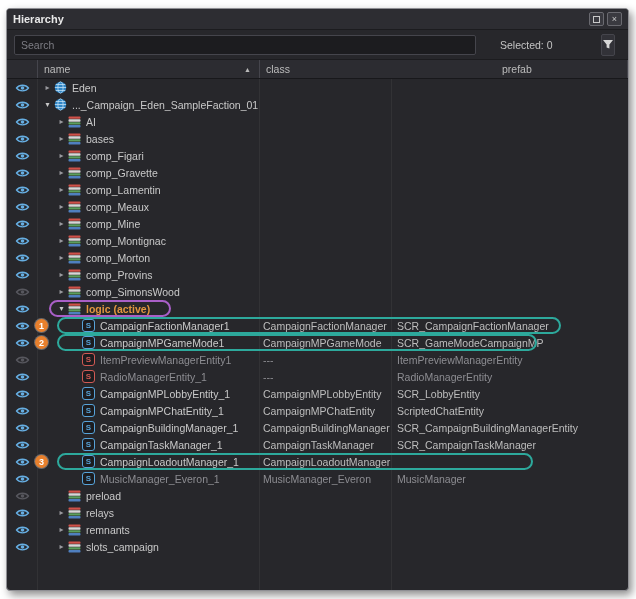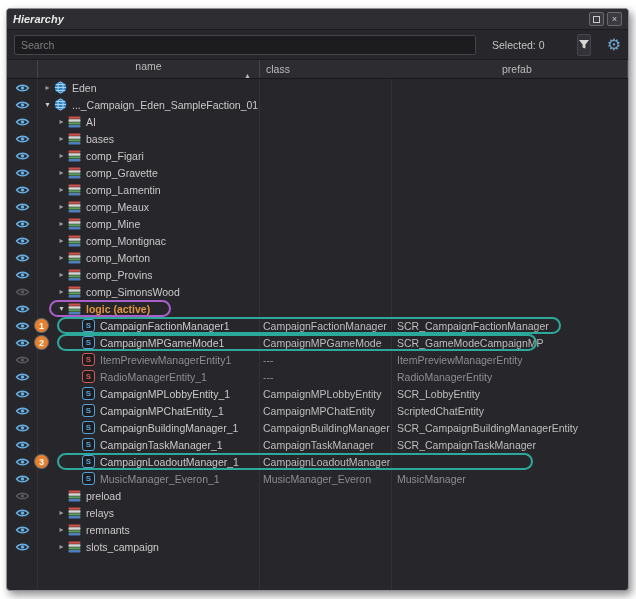--- a/index.html
+++ b/index.html
@@ -3,48 +3,48 @@
 <meta charset="utf-8">
 <style>
   html,body{margin:0;padding:0;background:#ffffff;width:636px;height:599px;
     font-family:"Liberation Sans","DejaVu Sans",sans-serif;}
   #panel{position:absolute;left:6px;top:8px;width:621px;height:581px;
     background:var(--panel-bg);border:1px solid #8f8f94;border-radius:4px;
     box-shadow:3px 4px 8px rgba(0,0,0,.45);overflow:hidden;
     display:flex;flex-direction:column;color:var(--text);}
   
   .titlebar{height:20px;display:flex;align-items:center;padding:0 6px;
-    border-bottom:1px solid #1c1c1f;background:var(--titlebar-bg);flex:0 0 auto;font-style:italic;}
+    border-bottom:1px solid #1c1c1f;background:var(--titlebar-bg);flex:0 0 auto;}
   .title{font-size:11px;font-weight:bold;color:#e8e8e8;}
   .tb-btns{margin-left:auto;display:flex;gap:3px;}
   .tb-btn{width:13px;height:12px;display:flex;align-items:center;justify-content:center;
     color:#c9c9c9;font-size:9px;line-height:1;border:1px solid #6a6a70;border-radius:2px;
     background:#3a3a40;cursor:default;}
   .float-glyph{width:5px;height:5px;border:1px solid #c9c9c9;display:block;}
   
-  .toolbar{height:29px;display:flex;align-items:center;padding:0 7px;gap:16px;
+  .toolbar{height:29px;display:flex;align-items:center;padding:0 7px;gap:24px;
     border-bottom:1px solid #1c1c1f;flex:0 0 auto;}
   .search{flex:0 0 448px;height:18px;background:var(--search-bg);
     border:1px solid var(--border);border-radius:2px;color:#cfcfcf;
     font-size:10.5px;padding:0 6px;outline:none;
     font-family:"Liberation Sans","DejaVu Sans",sans-serif;}
   .search::placeholder{color:#7d7d84;}
   .selected{font-size:10.5px;color:#c4c4c4;white-space:nowrap;}
   .tool-gap{flex:1;}
   .tool-btn{width:24px;height:20px;display:flex;align-items:center;justify-content:center;
     background:#323238;border:1px solid var(--border);border-radius:2px;}
   .gear-btn{width:24px;height:20px;display:flex;align-items:center;justify-content:center;
     background:transparent;border:none;}
   .gear{font-size:16px;color:var(--gear-blue);line-height:1;}
   
   .header{height:18px;display:flex;align-items:center;background:var(--header-bg);
     border-bottom:1px solid #18181b;font-size:10.5px;color:#bcbcbc;flex:0 0 auto;}
   .h-gutter{width:30px;height:100%;border-right:1px solid var(--border);}
   .h-cell{height:100%;display:flex;align-items:center;padding:0 6px;box-sizing:border-box;}
-  .h-name{width:222px;border-right:1px solid var(--border);flex-direction:column;}
+  .h-name{width:222px;border-right:1px solid var(--border);}
   .h-prefab{width:132px;border-right:1px solid var(--border);}
   .h-class{flex:1;}
   .sort{margin-left:auto;font-size:7px;color:#b9b9b9;padding-right:2px;}
   
   .rows{position:relative;flex:1;overflow:hidden;}
   .colsep{position:absolute;top:0;bottom:0;width:1px;background:rgba(255,255,255,.05);}
   .sep-a{left:30px}.sep-b{left:252px}.sep-c{left:384px}
   .row{position:relative;height:17px;display:flex;align-items:center;font-size:10.5px;
     color:var(--text);cursor:default;white-space:nowrap;}
   .gutter{width:30px;flex:0 0 auto;display:flex;align-items:center;justify-content:center;}

